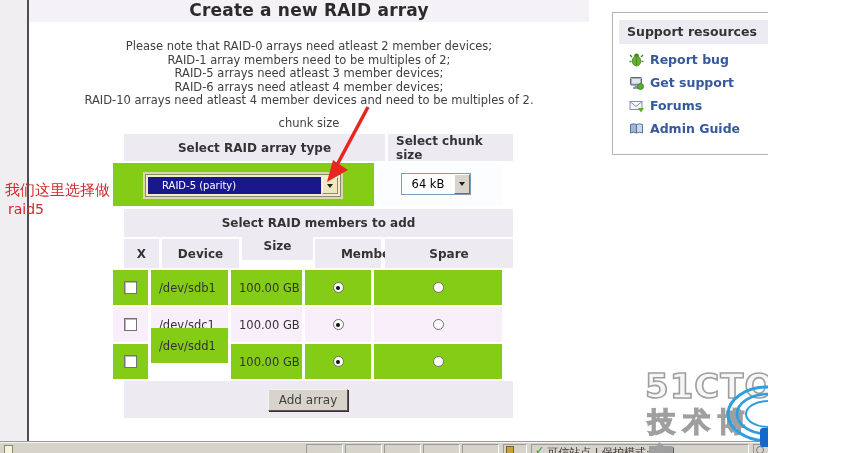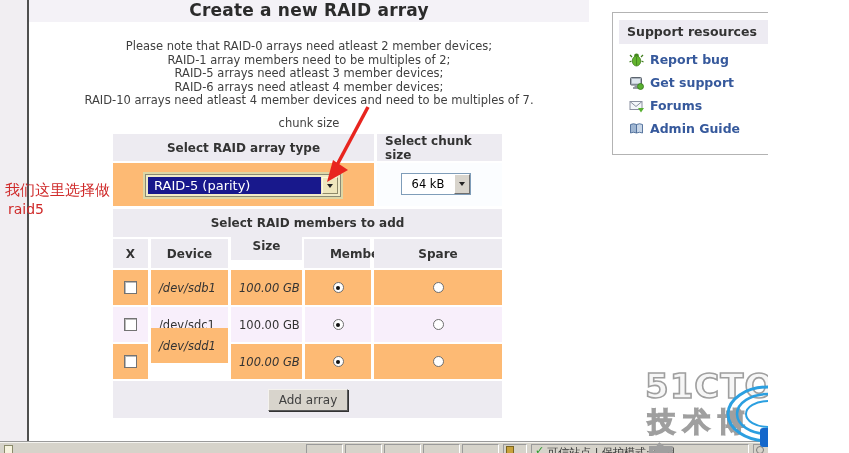--- a/index.html
+++ b/index.html
@@ -15,31 +15,31 @@
   .title-band .t { font-size:17px; font-weight:bold; color:#2b2b2b; line-height:21px; letter-spacing:0.2px; }
 
   .notes { position:absolute; left:29px; top:40px; width:560px; text-align:center;
            font-size:11.5px; color:#3f3f3f; line-height:13.5px; }
 
   .chunk-label { position:absolute; left:29px; top:116px; width:560px; text-align:center;
                  font-size:11.5px; color:#3f3f3f; }
 
   .cell { position:absolute; font-size:11.5px; color:#333; }
   .hdr  { background:#edebf1; font-weight:bold; font-size:12px; color:#333;
-          display:flex; align-items:center; justify-content:center; }
-  .row-blue { background:#fdba74;font-style:italic; } .row-pink { background:#f8effb; }
+          display:flex; align-items:center; justify-content:center;margin-left:11px; }
+  .row-blue { background:#84cc16; } .row-pink { background:#f8effb; }
   .flexc { display:flex; align-items:center; justify-content:center; }
   .flexl { display:flex; align-items:center; padding-left:8px; }
 
   
   .raid-select { position:absolute; left:145px; top:174px; width:196px; height:23px;
                  border:1px solid #8a8a74; background:#f1ebc6; padding:2px; display:flex;
                  box-shadow:0 0 0 2px #ddd6a6; cursor:default; }
-  .raid-select .sel-text { flex:1; background:#18188c; color:#fff; font-size:13px;
-                 line-height:17px; padding-left:6px; overflow:hidden; white-space:nowrap; }
+  .raid-select .sel-text { flex:1; background:#18188c; color:#fff; font-size:10px;
+                 line-height:17px; padding-left:14px; overflow:hidden; white-space:nowrap; }
   .raid-select .btn { width:16px; height:17px; margin-left:1px; background:#efe7bd;
                  border:1px solid; border-color:#fdf8dd #8f8a6a #8f8a6a #fdf8dd;
                  display:flex; align-items:center; justify-content:center; }
   
   .chunk-select { position:absolute; left:401px; top:173px; width:70px; height:22px;
                  border:1px solid #7f9db9; background:#fff; display:flex; cursor:default; }
   .chunk-select .sel-text { flex:1; font-size:11.5px; color:#000; line-height:20px; text-align:center; }
   .chunk-select .btn { width:16px; height:100%; background:#d8d4cc;
                  border:1px solid; border-color:#fff #6e6e6e #6e6e6e #fff;
                  display:flex; align-items:center; justify-content:center; }
@@ -122,21 +122,21 @@
 
   <div class="title-band">
     <div class="t">Create a new RAID array</div>
   </div>
 
   <div class="notes">
     <div>Please note that RAID-0 arrays need atleast 2 member devices;</div>
     <div>RAID-1 array members need to be multiples of 2;</div>
     <div>RAID-5 arrays need atleast 3 member devices;</div>
     <div>RAID-6 arrays need atleast 4 member devices;</div>
-    <div>RAID-10 arrays need atleast 4 member devices and need to be multiples of 7.</div>
+    <div>RAID-10 arrays need atleast 4 member devices and need to be multiples of 2.</div>
   </div>
 
   <div class="chunk-label">chunk size</div>
 
   <svg class="arrow-svg" width="64" height="90">
     <line x1="50" y1="5" x2="19" y2="63" stroke="#e8251f" stroke-width="3.5"></line>
     <polygon points="9,80 15,58 30,68" fill="#e8251f"></polygon>
   </svg>
 
   <div class="cell hdr" style="left:113px; top:134px; width:261px; height:27px;">Select RAID array type</div>

